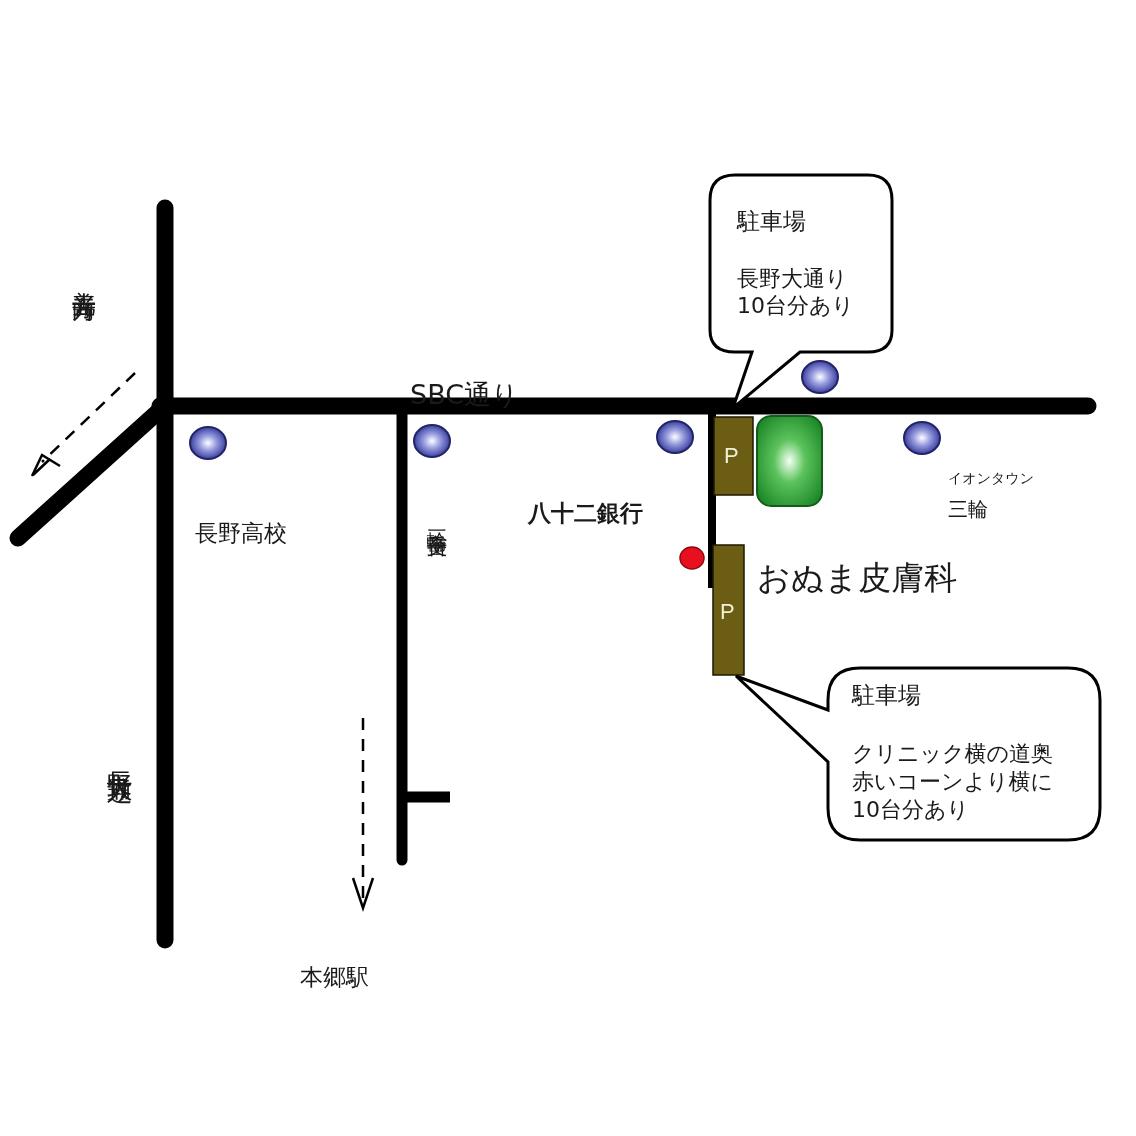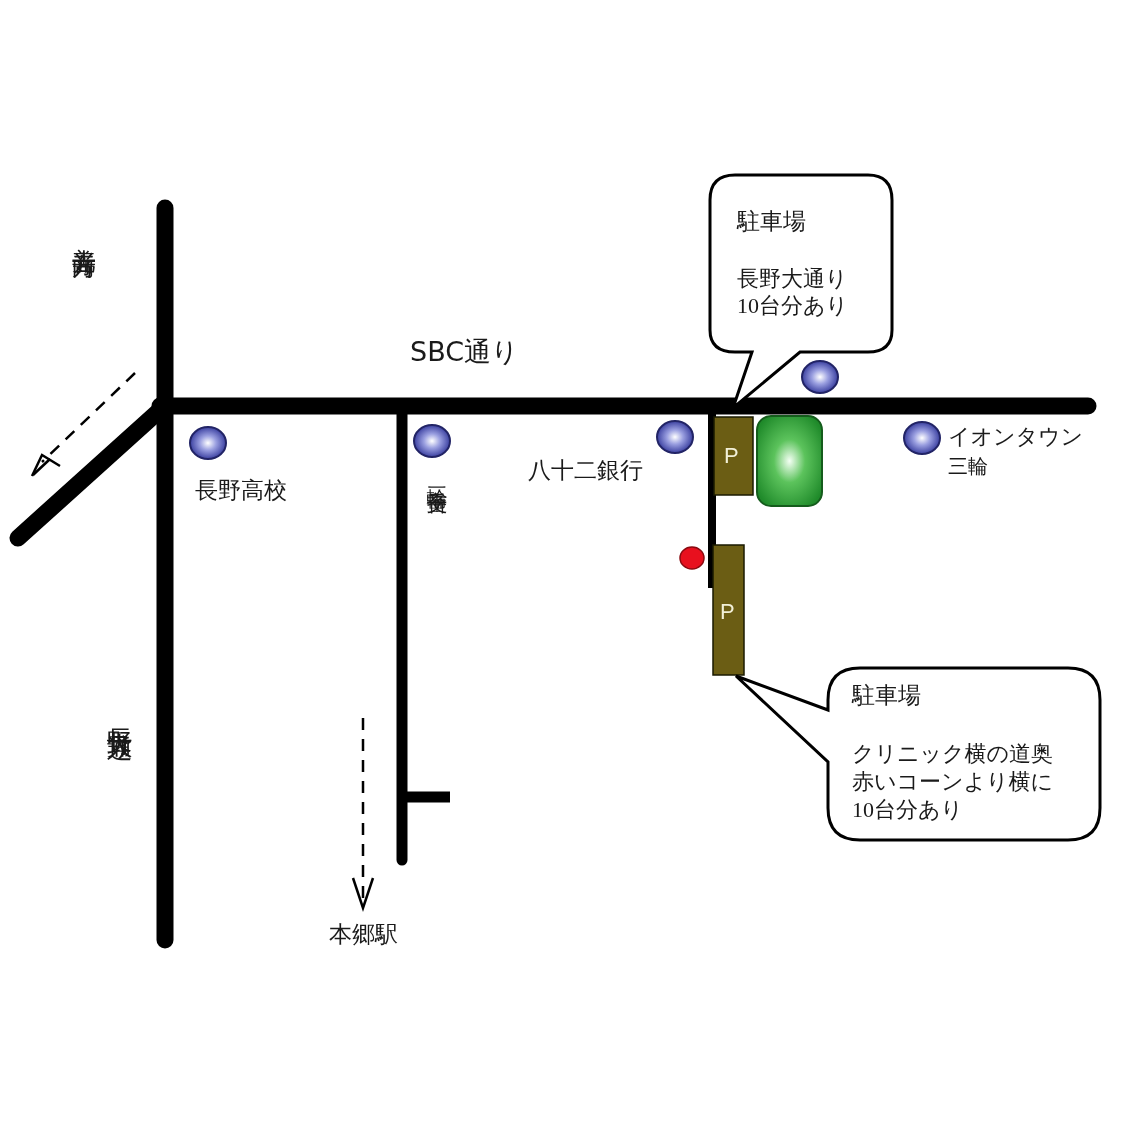--- a/index.html
+++ b/index.html
@@ -1,21 +1,21 @@
 <!DOCTYPE html>
 <html><head>
 <meta charset="utf-8">
 <style>
   html,body{margin:0;padding:0;background:#ffffff;}
   #map{position:relative;width:1136px;height:1136px;background:#ffffff;overflow:hidden;font-family:"DejaVu Sans","Liberation Sans",sans-serif;color:#1a1a1a;}
   svg.base{position:absolute;left:0;top:0;}
-  .lbl{position:absolute;white-space:nowrap;font-size:23px;line-height:1;}
+  .lbl{position:absolute;white-space:nowrap;font-size:23px;line-height:1;margin-top:43px;}
   .vert{writing-mode:vertical-rl;text-orientation:upright;letter-spacing:2px;}
   .big{font-size:33px;}
-  .bubble-text{position:absolute;font-size:22px;line-height:27px;white-space:pre;font-family:Liberation Serif, serif;}
+  .bubble-text{position:absolute;font-size:22px;line-height:27px;white-space:pre;}
   .ptext{position:absolute;color:#f2f0d8;font-size:22px;font-family:"Liberation Sans",sans-serif;}
 </style>
 </head>
 <body>
 
 <div id="map">
 
   <svg class="base" width="1136" height="1136" viewBox="0 0 1136 1136">
     <defs>
       <radialGradient id="blueDot" cx="50%" cy="50%" r="50%">
@@ -65,25 +65,26 @@
 
     <path d="M860,668 Q828,668 828,700 L828,700 L828,710 L736,676 L828,762 L828,808 Q828,840 860,840 L1068,840 Q1100,840 1100,808 L1100,700 Q1100,668 1068,668 Z" fill="#ffffff" stroke="#000" stroke-width="3"></path>
   </svg>
 
   <div class="lbl" style="left:410px;top:338px;font-size:27px;">SBC通り</div>
   <div class="lbl vert" style="left:72px;top:228px;font-size:24px;">善光寺方向</div>
   <div class="lbl vert" style="left:107px;top:708px;font-size:26px;">長野大通り</div>
 
   <div class="lbl" style="left:195px;top:479px;">長野高校</div>
   <div class="lbl vert" style="left:426px;top:470px;font-size:21px;">三輪交番</div>
-  <div class="lbl" style="left:528px;top:459px;">八十二銀行</div>
-  <div class="lbl" style="left:948px;top:428px;font-size:22px;font-family:Liberation Mono, monospace;">イオンタウン</div>
+  <div class="lbl" style="left:528px;top:459px;font-weight:bold;">八十二銀行</div>
+  <div class="lbl" style="left:948px;top:428px;font-size:14px;">イオンタウン</div>
   <div class="lbl" style="left:948px;top:456px;font-size:20px;">三輪</div>
-  <div class="lbl" style="left:329px;top:923px;">本郷駅</div>
+  <div class="lbl" style="left:300px;top:923px;">本郷駅</div>
 
+  <div class="lbl big" style="left:757px;top:518px;">おぬま皮膚科</div>
 
   <div class="ptext" style="left:724px;top:443px;">P</div>
   <div class="ptext" style="left:720px;top:599px;">P</div>
 
   <div class="bubble-text" style="left:737px;top:208px;font-size:23px;">駐車場</div>
   <div class="bubble-text" style="left:737px;top:265px;">長野大通り</div>
   <div class="bubble-text" style="left:737px;top:292px;">10台分あり</div>
 
   <div class="bubble-text" style="left:852px;top:682px;font-size:23px;">駐車場</div>
   <div class="bubble-text" style="left:852px;top:740px;">クリニック横の道奥</div>

